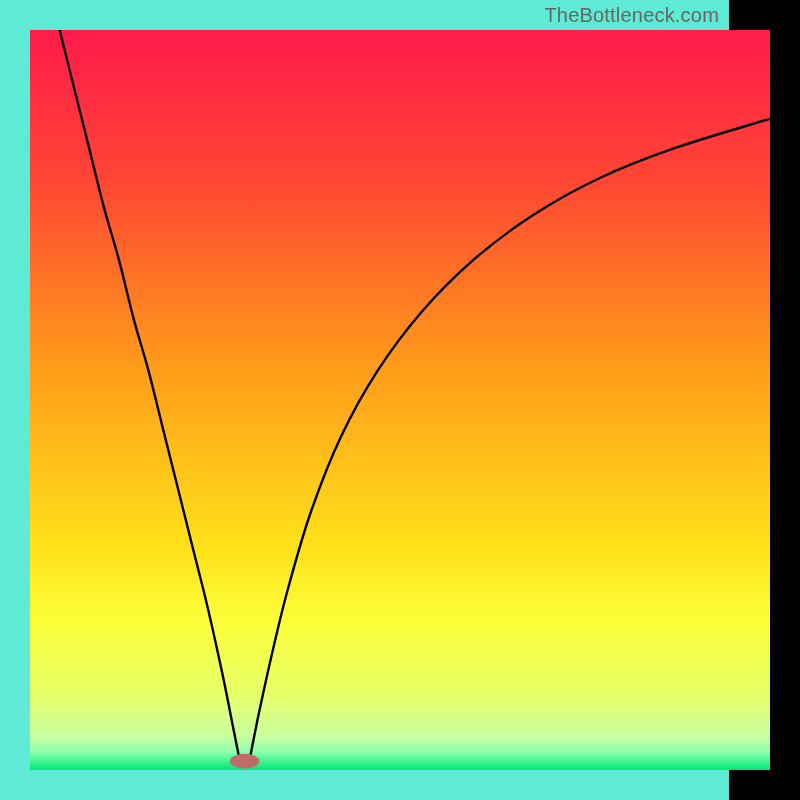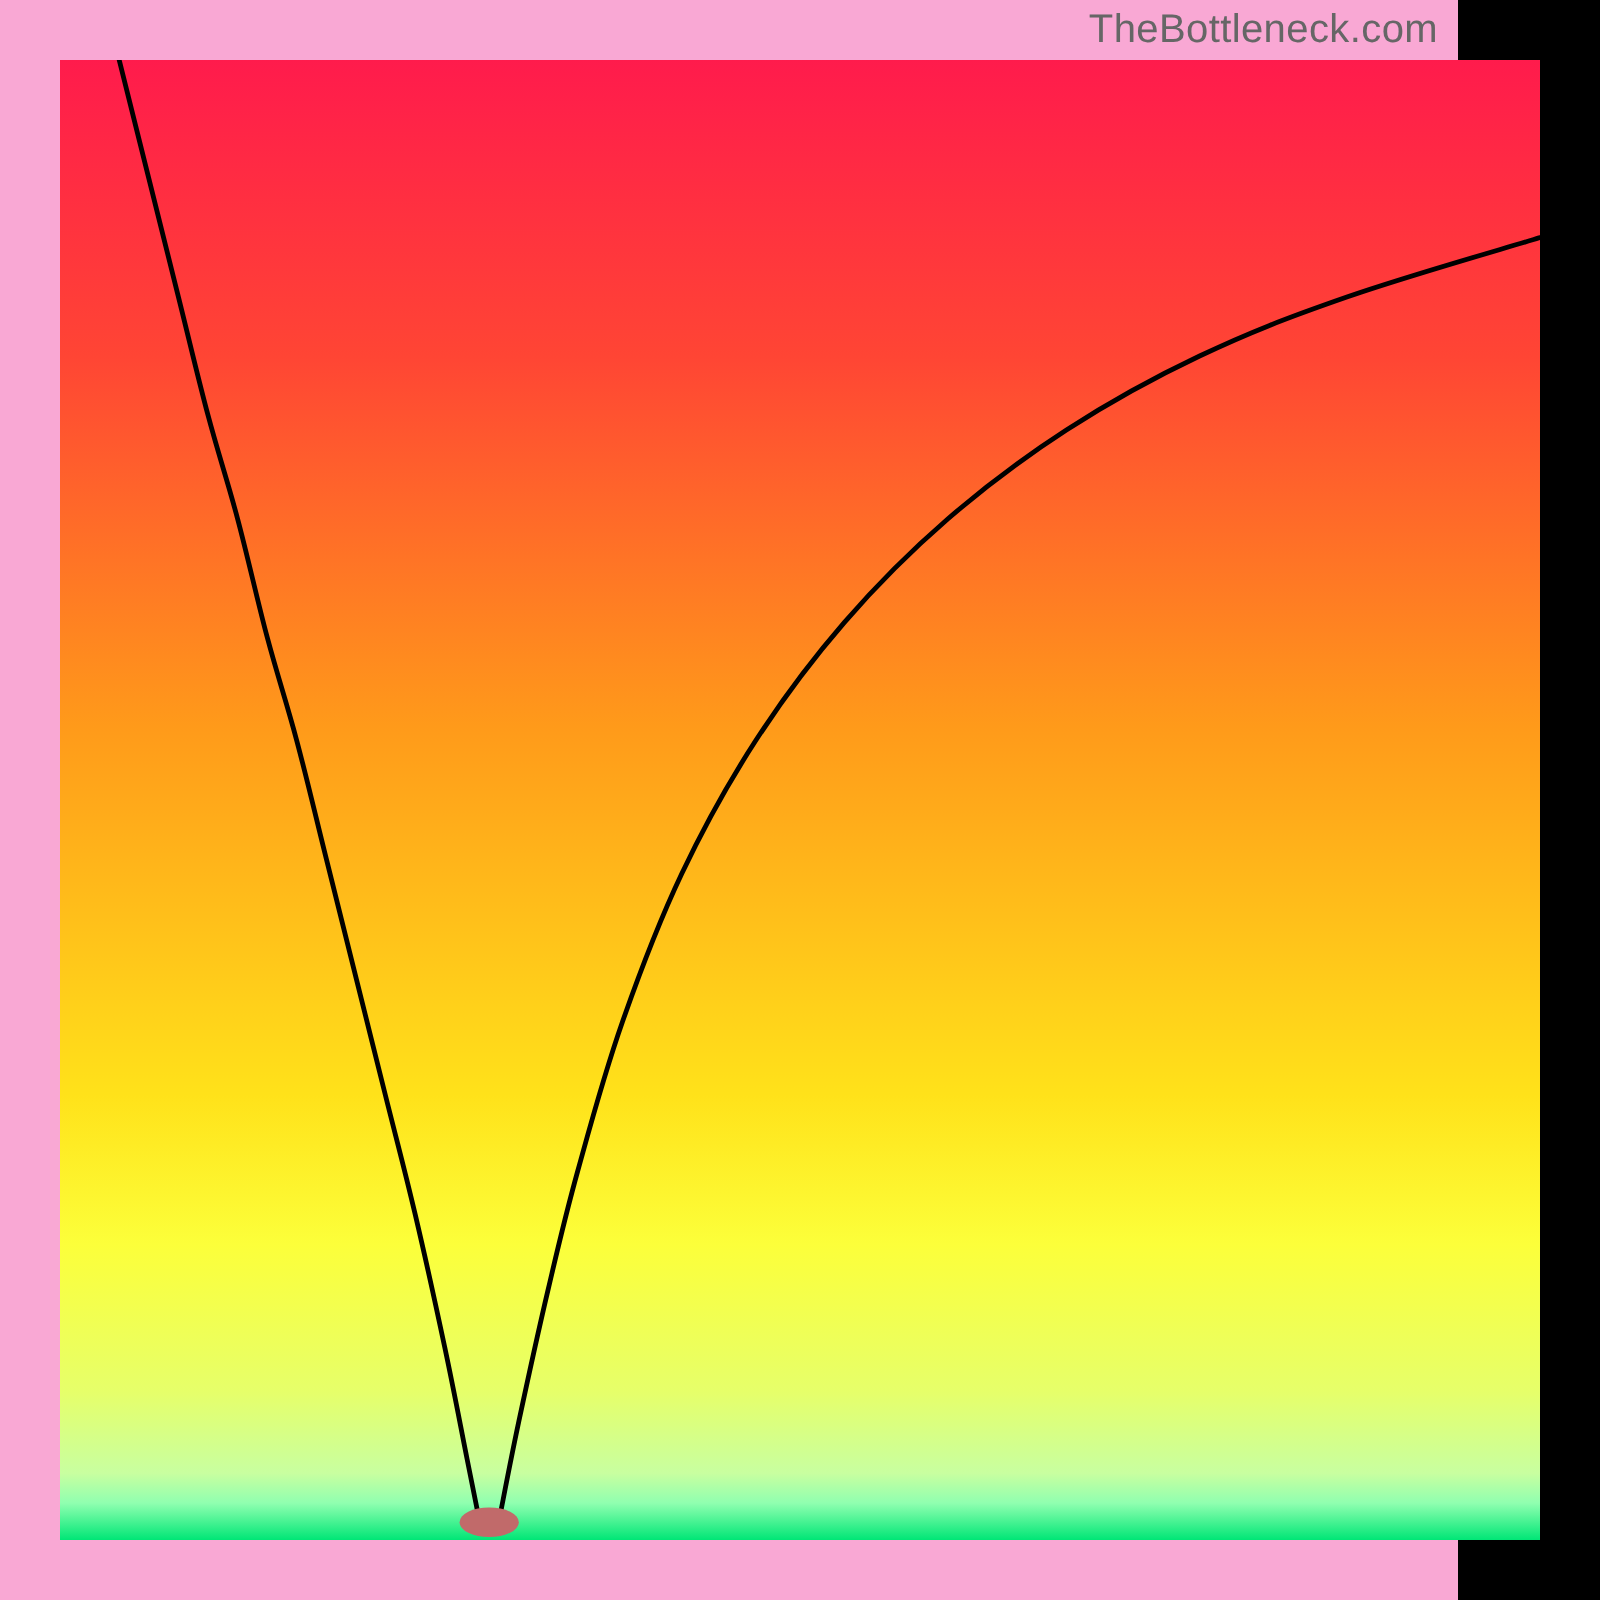--- a/index.html
+++ b/index.html
@@ -8,21 +8,21 @@
     width: 800px;
     height: 800px;
     overflow: hidden;
     background: #000;
     font-family: Arial, Helvetica, sans-serif;
   }
   .frame {
     position: relative;
     width: 729px;
     height: 800px;
-    background: #f9a8d4;
+    background: #5eead4;
   }
   .plot {
     position: absolute;
     left: 30px;
     top: 30px;
     width: 740px;
     height: 740px;
     overflow: hidden;
   }
   .credit {

